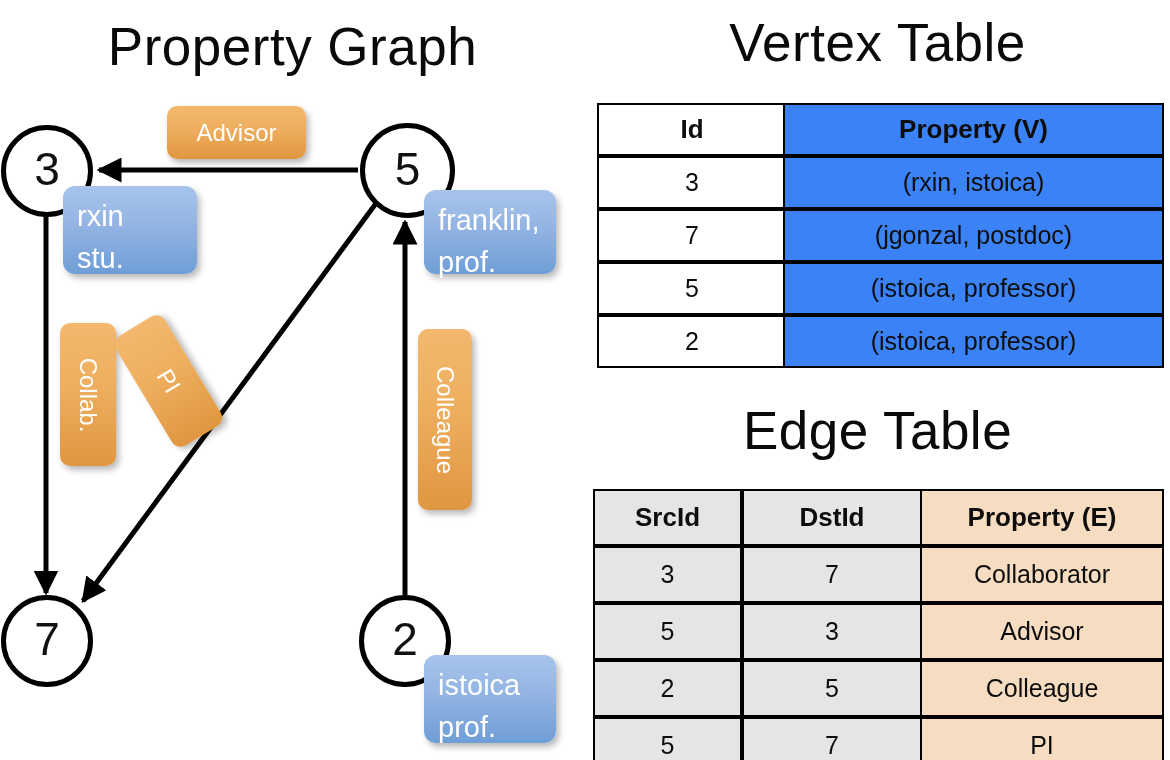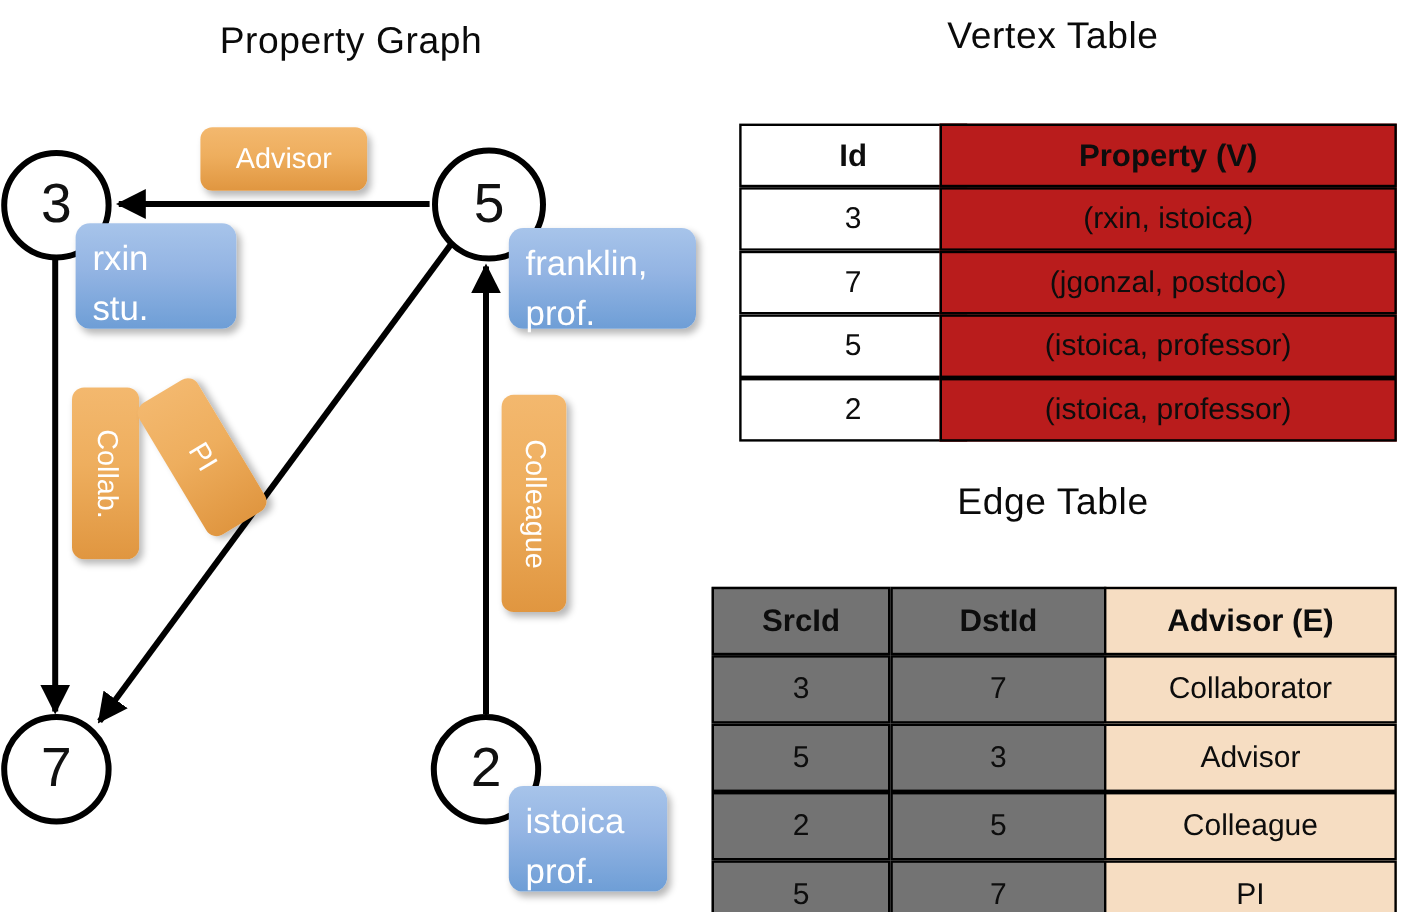--- a/index.html
+++ b/index.html
@@ -13,21 +13,21 @@
     font-family: "Liberation Sans", sans-serif;
     color: #000;
   }
   .stage { position: absolute; left:0; top:0; width:1170px; height:760px; }
 
   
   .title {
     position: absolute;
     font-family: "Liberation Sans", sans-serif;
     font-weight: 300;
-    font-size: 31px;
+    font-size: 53px;
     letter-spacing: 0.5px;
     color: #0a0a0a;
     white-space: nowrap;
     text-align: center;
   }
   #title-property-graph { left: 0px;   top: 16px;  width: 585px; }
   #title-vertex-table   { left: 585px; top: 12px;  width: 585px; }
   #title-edge-table     { left: 585px; top: 400px; width: 585px; }
 
   
@@ -97,29 +97,29 @@
     padding: 0;
     text-align: center;
     font-weight: 300;
     font-size: 25px;
     color: #0d0d0d;
     vertical-align: middle;
   }
   .tbl th { font-weight: 700; font-size: 26px; }
 
   
-  #vertex-table-id     { left: 616px; top: 103px; }
+  #vertex-table-id     { left: 597px; top: 103px; }
   #vertex-table-prop   { left: 783px; top: 103px; }
   #vertex-table-id td, #vertex-table-id th { width: 186px; height: 49px; background:#ffffff; }
-  #vertex-table-prop td, #vertex-table-prop th { width: 377px; height: 49px; background:#b91c1c; }
+  #vertex-table-prop td, #vertex-table-prop th { width: 377px; height: 49px; background:#3b82f6; }
 
   
   #edge-table-src  { left: 593px; top: 489px; }
   #edge-table-prop { left: 920px; top: 489px; }
-  #edge-table-src td, #edge-table-src th { height: 53px; background:#737373; }
+  #edge-table-src td, #edge-table-src th { height: 53px; background:#e5e5e5; }
   #edge-table-src .col-src { width: 145px; }
   #edge-table-src .col-dst { width: 176px; }
   #edge-table-prop td, #edge-table-prop th { width: 240px; height: 53px; background:#f6ddc2; }
 </style>
 </head>
 <body>
 
 <div class="stage">
 
   <div class="title" id="title-property-graph">Property Graph</div>
@@ -152,21 +152,21 @@
     <span class="node-label-text">7</span>
   </div>
   <div class="node-circle" style="left:359px; top:595px; width:92px; height:92px;">
     <span class="node-label-text">2</span>
   </div>
 
   <div class="vbox" style="left:63px; top:186px; width:134px; height:88px;">
     <div>rxin</div>
     <div>stu.</div>
   </div>
-  <div class="vbox" style="left:424px; top:190px; width:156px; height:84px;">
+  <div class="vbox" style="left:424px; top:190px; width:132px; height:84px;">
     <div>franklin,</div>
     <div>prof.</div>
   </div>
   <div class="vbox" style="left:424px; top:655px; width:132px; height:88px;">
     <div>istoica</div>
     <div>prof.</div>
   </div>
 
   <div class="ebox" style="left:167px; top:106px; width:139px; height:53px;">
     <span>Advisor</span>
@@ -245,21 +245,21 @@
       <tr>
         <td>5</td>
         <td>7</td>
       </tr>
     </tbody>
   </table>
 
   <table class="tbl" id="edge-table-prop">
     <tbody>
       <tr>
-        <th>Advisor (E)</th>
+        <th>Property (E)</th>
       </tr>
       <tr>
         <td>Collaborator</td>
       </tr>
       <tr>
         <td>Advisor</td>
       </tr>
       <tr>
         <td>Colleague</td>
       </tr>

